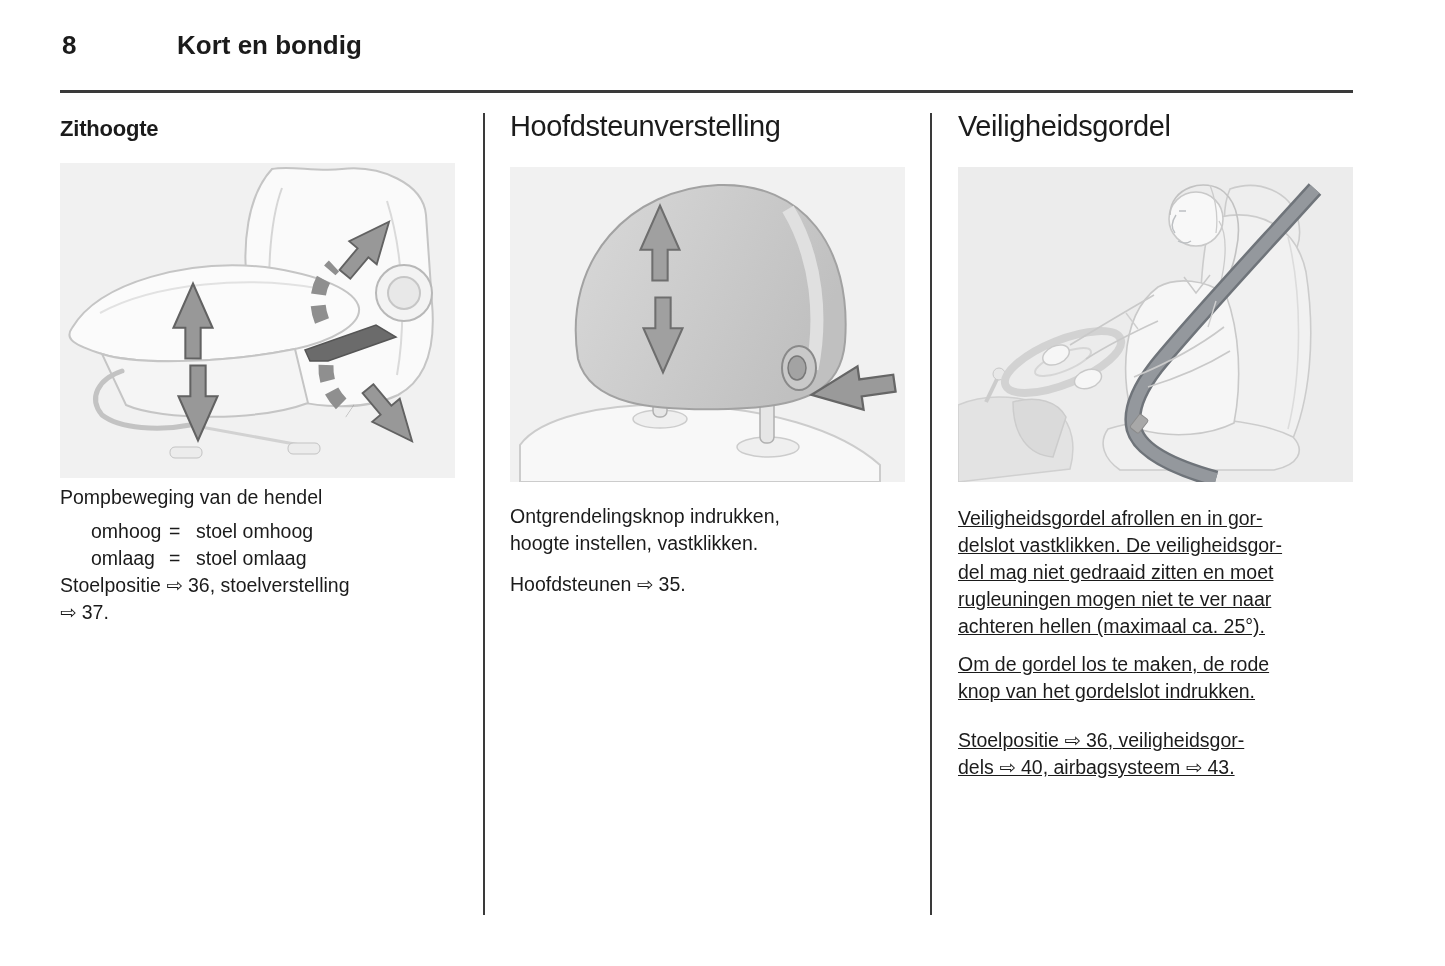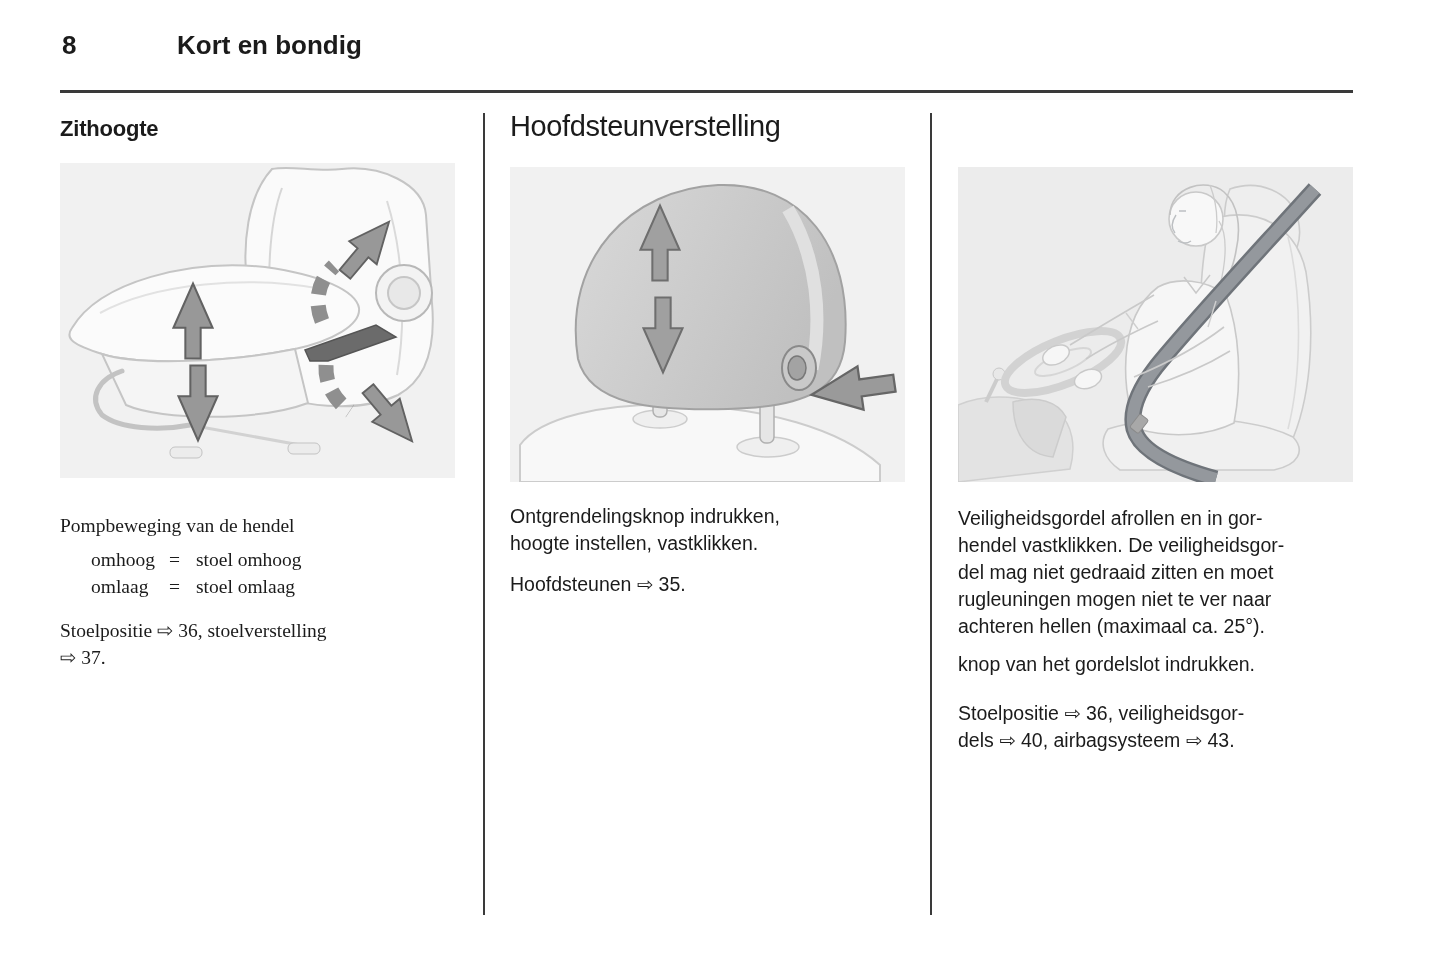--- a/index.html
+++ b/index.html
@@ -28,31 +28,31 @@
 
   h2.sub  { position:absolute; top:116px; left:0; font-size:22px; font-weight:bold; letter-spacing:-0.2px; }
   h2.main { position:absolute; top:110px; left:0; font-size:29px; font-weight:normal; letter-spacing:-0.4px; }
 
   figure.illu { position:absolute; left:0; width:395px; height:315px; }
   .c1 figure.illu { top:163px; }
   .c2 figure.illu, .c3 figure.illu { top:167px; }
   figure.illu svg { display:block; width:395px; height:315px; }
 
   .textblock { position:absolute; left:0; width:100%; font-size:19.5px; line-height:27px; }
-  .c1 .textblock { top:512px;font-family:Liberation Serif, serif; }
+  .c1 .textblock { top:484px; }
   .c2 .textblock { top:503px; }
-  .c3 .textblock { top:505px; }
+  .c3 .textblock { top:505px;text-decoration:underline; }
 
   .maprows { margin-top:7px; }
   .map-row { display:flex;margin-left:31px; }
   .map-row .term { width:78px; }
   .map-row .eq   { width:27px; }
 
   .para { margin-top:11px; }
-  .refs { margin-top:17px; }
+  .refs { }
   .c2 .refs { margin-top:14px; }
   .c3 .refs { margin-top:22px; }
 </style>
 </head>
 <body>
 
 <div class="page">
 
   <span class="page-num">8</span>
   <span class="chapter">Kort en bondig</span>
@@ -156,20 +156,21 @@
     <div class="textblock">
       <div>Ontgrendelingsknop indrukken,</div>
       <div>hoogte instellen, vastklikken.</div>
       <div class="refs">
         <div>Hoofdsteunen ⇨ 35.</div>
       </div>
     </div>
   </section>
 
   <section class="col c3">
+    <h2 class="main">Veiligheidsgordel</h2>
 
     <figure class="illu">
       <svg viewBox="0 0 395 315">
         <rect width="395" height="315" fill="#ececec"></rect>
 
         <path d="M0,238 C30,225 70,228 100,245 C115,258 118,280 112,302 L0,315 Z" fill="#e3e3e3" stroke="#d0d0d0" stroke-width="1.5"></path>
         <path d="M55,235 C80,228 100,235 108,250 L95,290 C70,288 55,268 55,235 Z" fill="#dadada" stroke="#cccccc" stroke-width="1.5"></path>
 
         <path d="M28,235 L40,210" stroke="#cccccc" stroke-width="4" fill="none"></path>
         <circle cx="41" cy="207" r="6" fill="#e8e8e8" stroke="#c8c8c8"></circle>
@@ -199,26 +200,27 @@
         <path d="M266,160 C240,180 205,198 176,210 M272,184 C246,200 216,212 190,220" fill="none" stroke="#c9c9c9" stroke-width="1.6"></path>
         <ellipse cx="98" cy="188" rx="14" ry="9" transform="rotate(-25 98 188)" fill="#f6f6f6" stroke="#c9c9c9" stroke-width="1.5"></ellipse>
         <ellipse cx="130" cy="212" rx="14" ry="9" transform="rotate(-20 130 212)" fill="#f6f6f6" stroke="#c9c9c9" stroke-width="1.5"></ellipse>
         <path d="M168,146 L180,162 M258,134 L250,160" fill="none" stroke="#cfcfcf" stroke-width="1.4"></path>
       </svg>
     </figure>
 
     <div class="textblock">
       <div>
         <div>Veiligheidsgordel afrollen en in gor-</div>
-        <div>hendel vastklikken. De veiligheidsgor-</div>
+        <div>delslot vastklikken. De veiligheidsgor-</div>
         <div>del mag niet gedraaid zitten en moet</div>
         <div>rugleuningen mogen niet te ver naar</div>
         <div>achteren hellen (maximaal ca. 25°).</div>
       </div>
       <div class="para">
+        <div>Om de gordel los te maken, de rode</div>
         <div>knop van het gordelslot indrukken.</div>
       </div>
       <div class="refs">
         <div>Stoelpositie ⇨ 36, veiligheidsgor-</div>
         <div>dels ⇨ 40, airbagsysteem ⇨ 43.</div>
       </div>
     </div>
   </section>
 
 </div>

